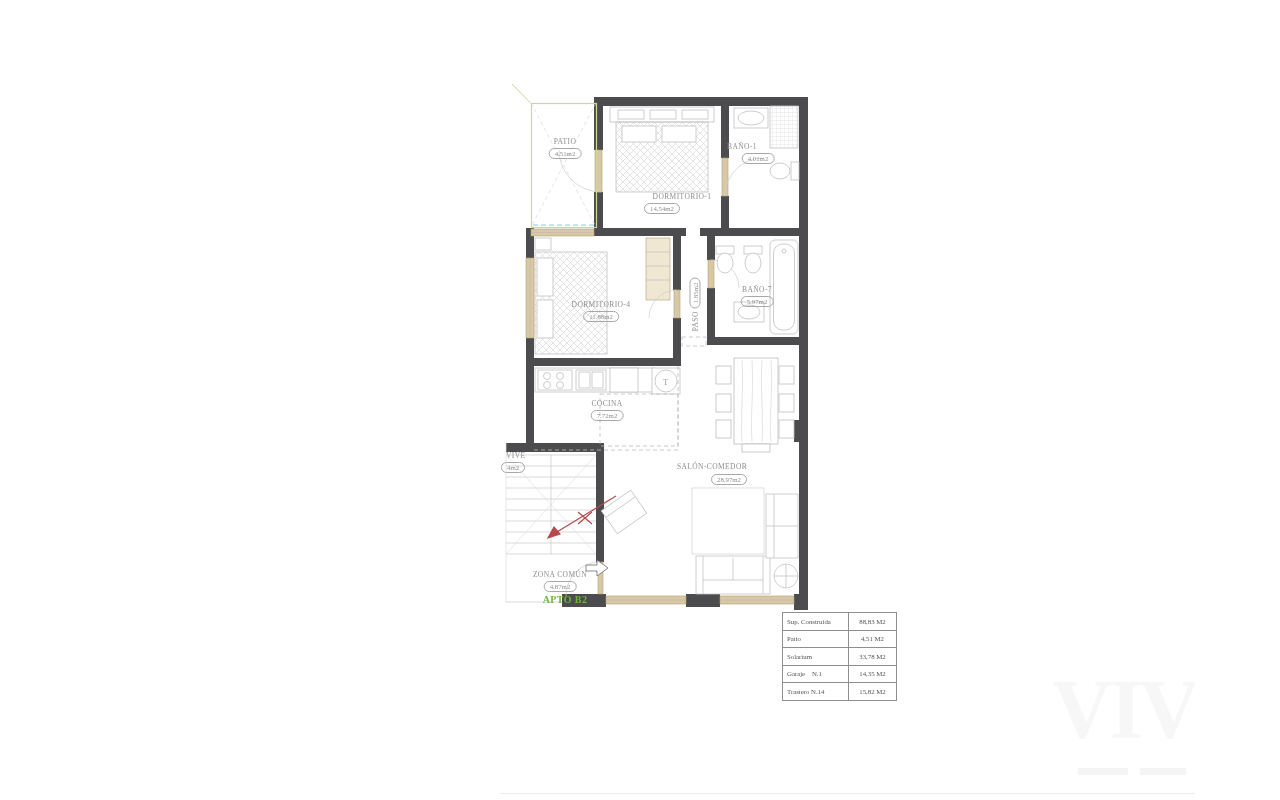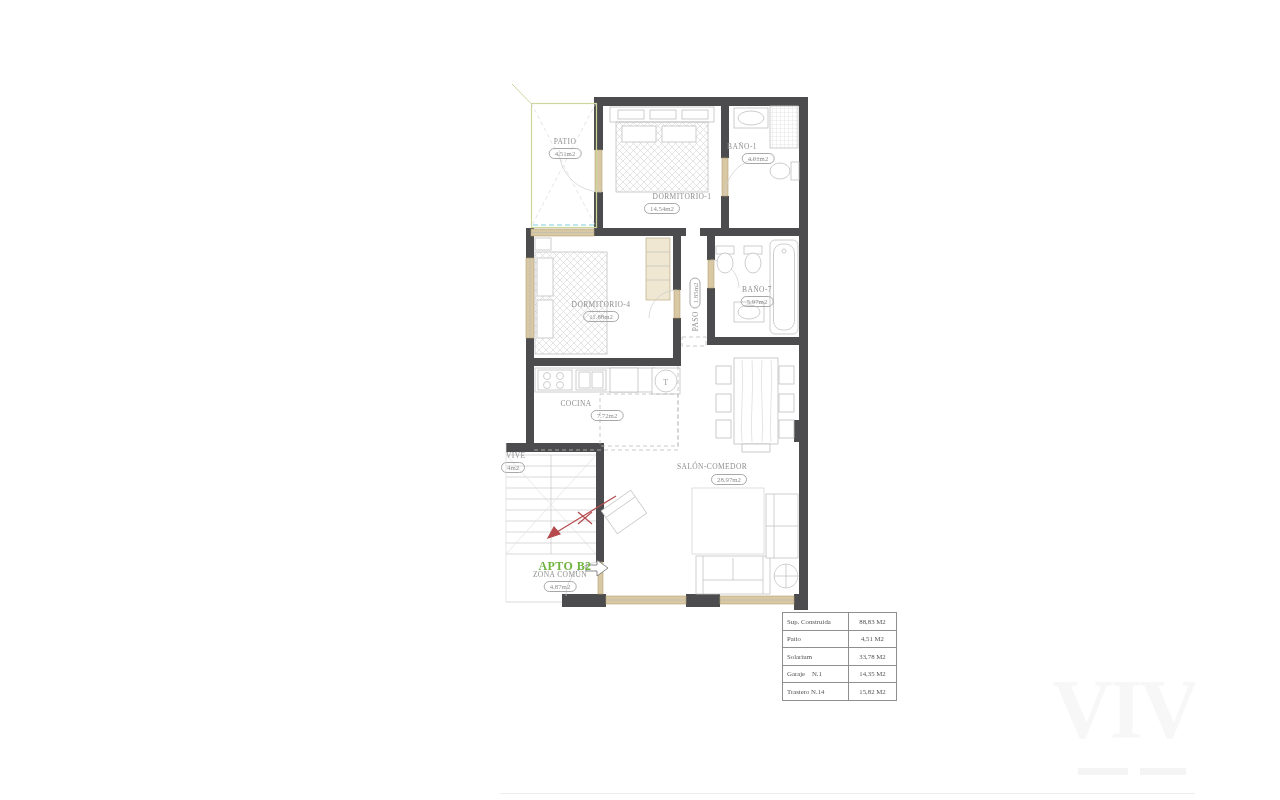--- a/index.html
+++ b/index.html
@@ -5,22 +5,22 @@
   html,body{margin:0;padding:0;background:#fff;}
   #stage{position:relative;width:1195px;height:800px;background:#ffffff;overflow:hidden;
          font-family:Liberation Serif, serif;}
   #plan-svg{position:absolute;left:0;top:0;}
   .lbl{position:absolute;transform:translateX(-50%);color:#8f8f8f;font-size:7.5px;
        letter-spacing:.4px;white-space:nowrap;line-height:9px;}
   .pill{position:absolute;transform:translateX(-50%);border:1px solid #a8a8a8;border-radius:8px;
         padding:0 5px;font-size:6.8px;line-height:9px;color:#8f8f8f;white-space:nowrap;background:transparent;}
   .lbl-edge{transform:none;}
   .pill-edge{transform:none;}
-  .apto{position:absolute;transform:translateX(-50%);color:#6fb43f;font-size:12px;font-weight:bold;
-        letter-spacing:.4px;white-space:nowrap;}
+  .apto{position:absolute;transform:translateX(-50%);color:#6fb43f;font-size:10px;font-weight:bold;
+        letter-spacing:.4px;white-space:nowrap;margin-top:35px;}
   .paso-wrap{position:absolute;left:664px;top:299px;width:62px;display:flex;gap:3px;align-items:center;
         justify-content:center;transform:rotate(-90deg);}
   .paso-wrap .plbl{color:#8f8f8f;font-size:7.5px;letter-spacing:.4px;}
   .paso-wrap .ppill{border:1px solid #a8a8a8;border-radius:8px;padding:0 4px;font-size:6.8px;
         line-height:9px;color:#8f8f8f;white-space:nowrap;}
   
   .sum-table{position:absolute;left:782px;top:612px;width:115px;border-collapse:collapse;}
   .sum-table td{border:1px solid #8f8f8f;font-size:6.8px;color:#555;height:16.5px;padding:0;}
   .sum-table td.l{padding-left:4px;white-space:pre;width:62px;}
   .sum-table td.v{text-align:center;width:49px;}
@@ -235,21 +235,21 @@
   <div class="pill" style="left:601px;top:311px;">11.88m2</div>
 
   <div class="paso-wrap">
     <span class="plbl">PASO</span>
     <span class="ppill">1.85m2</span>
   </div>
 
   <div class="lbl" style="left:757px;top:285px;">BAÑO-7</div>
   <div class="pill" style="left:757px;top:296px;">5.97m2</div>
 
-  <div class="lbl" style="left:576px;top:399px;">COCINA</div>
+  <div class="lbl" style="left:607px;top:399px;">COCINA</div>
   <div class="pill" style="left:607px;top:410px;">7.72m2</div>
 
   <div class="lbl" style="left:712px;top:462px;">SALÓN-COMEDOR</div>
   <div class="pill" style="left:729px;top:474px;">28.97m2</div>
 
   <div class="lbl lbl-edge" style="left:506px;top:451px;">VIVE</div>
   <div class="pill pill-edge" style="left:501px;top:462px;">4m2</div>
 
   <div class="apto" style="left:565px;top:559px;">APTO B2</div>
   <div class="lbl" style="left:560px;top:570px;">ZONA COMÚN</div>

